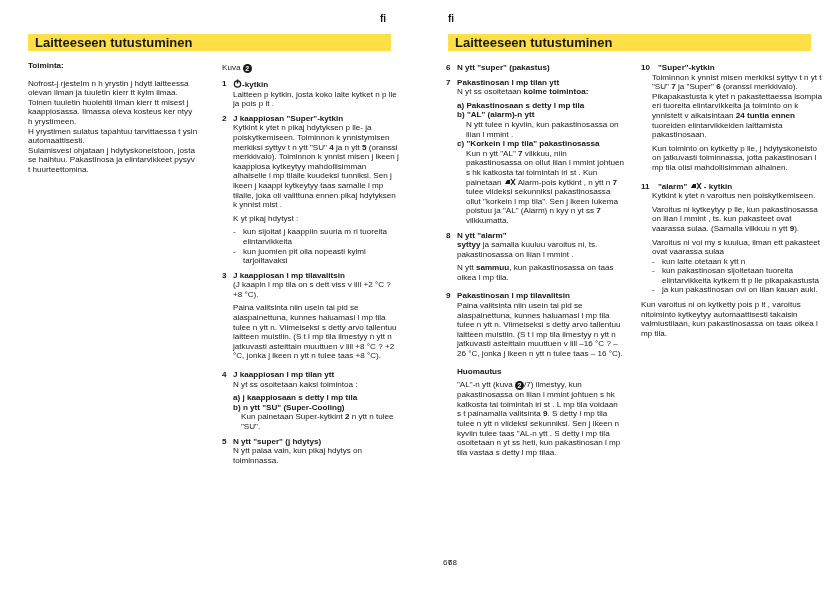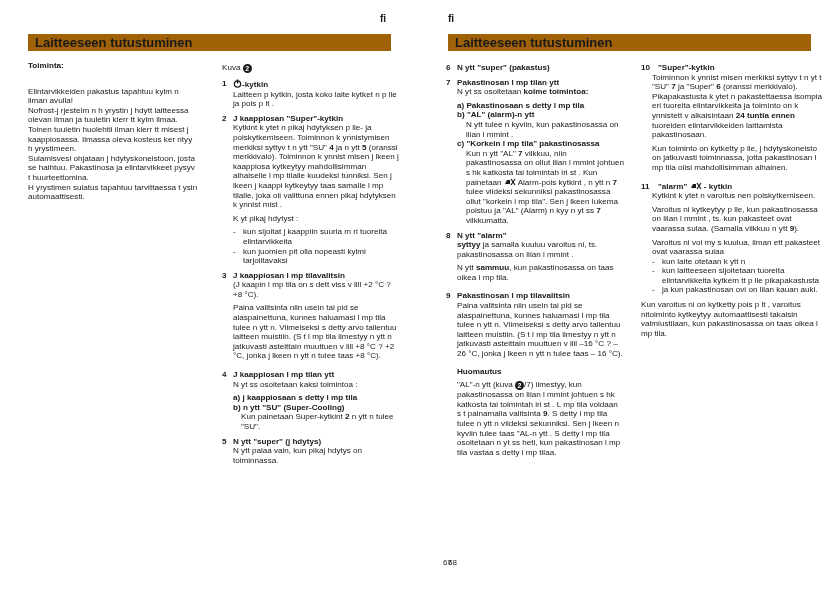--- a/index.html
+++ b/index.html
@@ -4,21 +4,21 @@
 <style>
   html, body { margin: 0; padding: 0; background: #ffffff; }
   body { width: 839px; height: 595px; position: relative; overflow: hidden;
          font-family: "Liberation Sans", sans-serif; color: #1a1a1a; }
   .page { position: absolute; top: 0; height: 595px; }
   .page-left { left: 0; width: 420px; }
   .page-right { left: 420px; width: 419px; }
   .lang { position: absolute; top: 13px; font-weight: bold; font-size: 10px; }
   .page-left .lang { left: 380px; }
   .page-right .lang { left: 28px; }
-  .section-bar { position: absolute; top: 34px; height: 17px; background: #a16207;
+  .section-bar { position: absolute; top: 34px; height: 17px; background: #fde047;
                  font-weight: bold; font-size: 13px; line-height: 17px; padding-left: 7px; box-sizing: border-box; }
   .page-left .section-bar { left: 28px; width: 363px; }
   .page-right .section-bar { left: 28px; width: 363px; }
   .col { position: absolute; font-size: 8.1px; line-height: 9.6px; }
   .col p { margin: 0 0 4px 0; }
   .b { font-weight: bold; }
   .intro-bold { font-weight: bold; font-size: 8.4px; line-height: 9.6px; margin-bottom: 8px !important; }
   .h-big { font-weight: bold; font-size: 14.5px; line-height: 15px; margin: 0 0 5px 0; }
   .item { display: flex; margin-bottom: 5px; }
   .item .num { width: 11px; flex: none; font-weight: bold; }
@@ -36,25 +36,24 @@
   .page-right .pagenum { left: 28px; }
 </style>
 </head>
 <body>
 
 <div class="page page-left">
   <div class="lang">fi</div>
   <div class="section-bar">Laitteeseen tutustuminen</div>
 
   <div class="col" style="left:28px; top:61px; width:170px;">
-    <p class="b" style="margin-bottom:16px">Toiminta:</p>
-    <div>Elintarvikkeiden pakastus tapahtuu kylm n ilman avulla!</div>
+    <p class="b" style="margin-bottom:8px">Toiminta:</p>
     <div>Nofrost-j rjestelm n h yrystin j hdytt laitteessa olevan ilman ja tuuletin kierr tt kylm ilmaa. Toinen tuuletin huolehtii ilman kierr tt misest j kaappiosassa. Ilmassa oleva kosteus ker ntyy h yrystimeen.</div>
+    <div>H yrystimen sulatus tapahtuu tarvittaessa t ysin automaattisesti.</div>
     <div>Sulamisvesi ohjataan j hdytyskoneistoon, josta se haihtuu. Pakastinosa ja elintarvikkeet pysyv t huurteettomina.</div>
-    <div>H yrystimen sulatus tapahtuu tarvittaessa t ysin automaattisesti.</div>
   </div>
 
   <div class="col" style="left:222px; top:63px; width:180px;">
     <p style="margin-bottom:6px">
       <span>Kuva</span>
       <span class="circle-num">2</span>
     </p>
 
     <div class="item">
       <div class="num">1</div>
@@ -191,21 +190,21 @@
         <div style="padding-left:11px">
           <p>Kytkint k ytet n varoitus nen poiskytkemiseen.</p>
           <p><span>Varoitus ni kytkeytyy p lle, kun pakastinosassa on liian l mmint , ts. kun pakasteet ovat vaarassa sulaa. (Samalla vilkkuu n ytt </span><b>9</b><span>).</span></p>
           <div>Varoitus ni voi my s kuulua, ilman ett pakasteet ovat vaarassa sulaa</div>
           <div class="dash">
               <span class="d">-</span>
               <span>kun laite otetaan k ytt n</span>
             </div>
           <div class="dash">
               <span class="d">-</span>
-              <span>kun laitteeseen sijoitetaan tuoreita elintarvikkeita kytkem tt p lle pikapakastusta</span>
+              <span>kun pakastinosan sijoitetaan tuoreita elintarvikkeita kytkem tt p lle pikapakastusta</span>
             </div>
           <div class="dash">
               <span class="d">-</span>
               <span>ja kun pakastinosan ovi on liian kauan auki.</span>
             </div>
         </div>
       </div>
     </div>
     <div>Kun varoitus ni on kytketty pois p lt , varoitus nitoiminto kytkeytyy automaattisesti takaisin valmiustilaan, kun pakastinosassa on taas oikea l mp tila.</div>
   </div>

